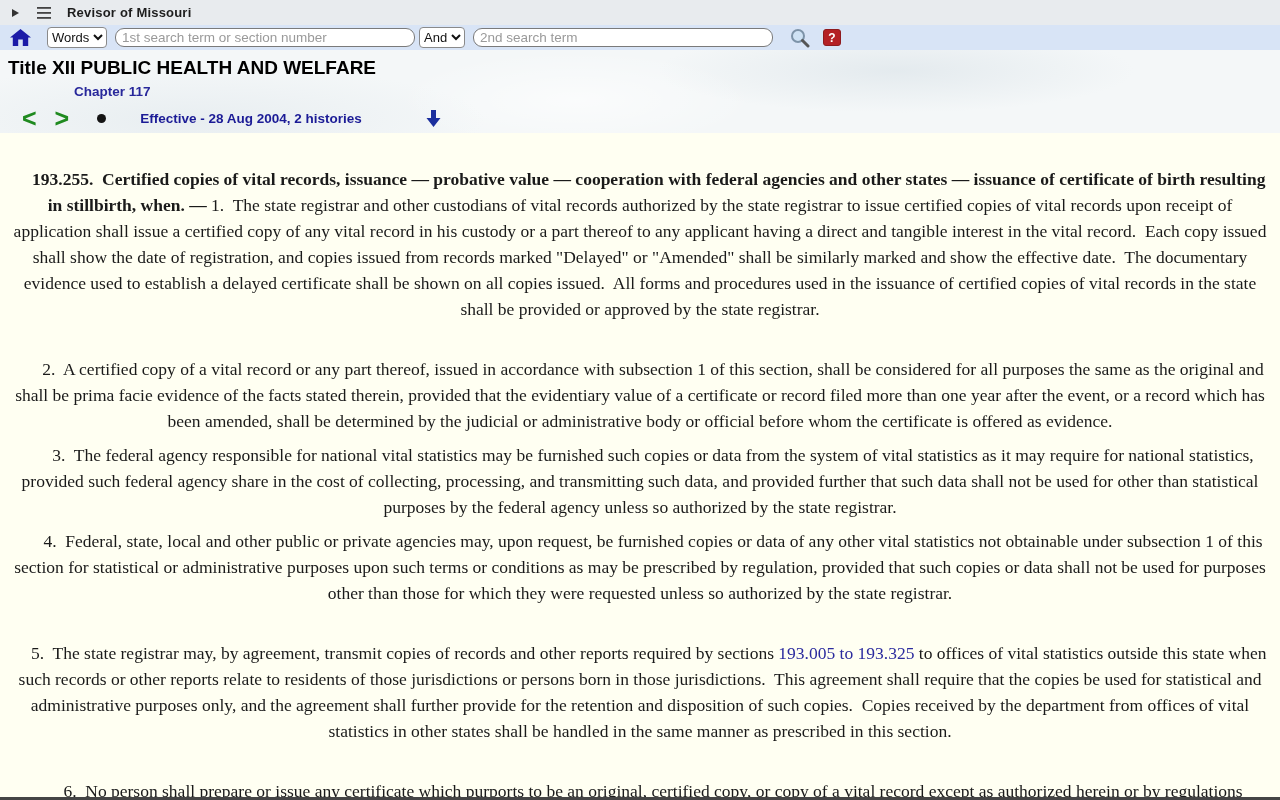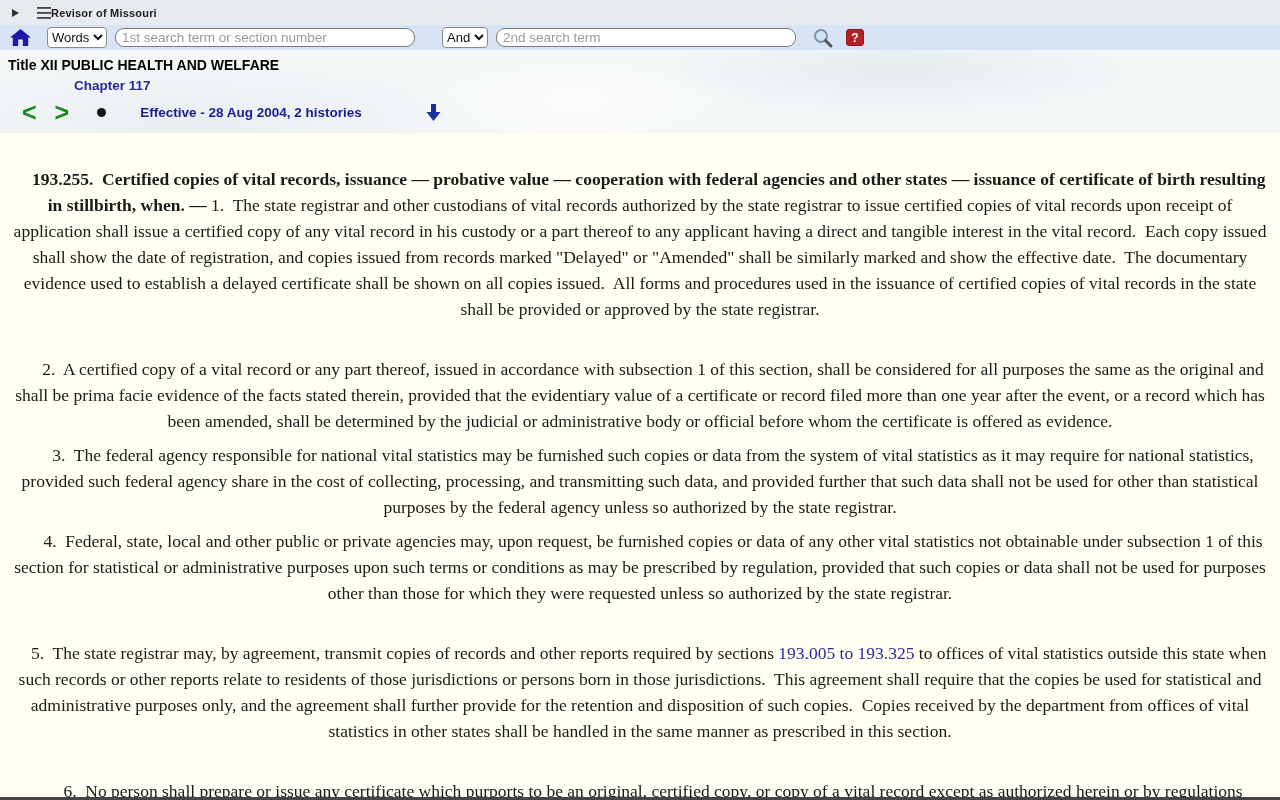--- a/index.html
+++ b/index.html
@@ -18,36 +18,36 @@
   }
   .expand-tri {
     width:0; height:0;
     border-left:7px solid #333;
     border-top:4.5px solid transparent;
     border-bottom:4.5px solid transparent;
     cursor:pointer;
   }
   .menu-ico { margin-left:18px; display:flex; cursor:pointer; }
   .topbar-title {
-    font-size:11px; font-weight:bold; color:#1d1d1d;
+    margin-left:16px; font-size:13px; font-weight:bold; color:#1d1d1d;
     letter-spacing:.2px; cursor:pointer;
   }
 
   
   .searchbar {
     height:25px; background:#d8e4f6;
     display:flex; align-items:center;
   }
   .home-ico { margin-left:10px; display:flex; cursor:pointer; }
   select.search-select {
     margin-left:16px; height:21px; font-size:13px;
     border:1px solid #8a8a8a; border-radius:4px; background:#fff;
     font-family:"Liberation Sans", sans-serif; color:#111;
   }
-  select.op-select { margin-left:27px; }
+  select.op-select { margin-left:4px; }
   input.search-input {
     margin-left:8px; height:19px; width:300px;
     border:1px solid #7a7a7a; border-radius:9px;
     font-size:13.5px; padding:0 6px; color:#333; background:#fff;
     font-family:"Liberation Sans", sans-serif;
   }
   input.search-input::placeholder { color:#9a9a9a; }
   .search-ico { margin-left:16px; display:flex; cursor:pointer; }
   .help-btn {
     margin-left:12px; width:18px; height:17px;
@@ -59,21 +59,21 @@
   
   .header-zone {
     height:83px;
     background:
       radial-gradient(ellipse 340px 60px at 70% 25%, rgba(208,219,226,.45), transparent 70%),
       radial-gradient(ellipse 420px 80px at 15% 85%, rgba(214,224,230,.40), transparent 70%),
       radial-gradient(ellipse 260px 70px at 45% 60%, rgba(255,255,255,.6), transparent 70%),
       #f4f7f8;
   }
   .title-line {
-    padding:7px 1px 0 8px; font-size:14px; font-weight:bold; color:#000;
+    padding:7px 1px 0 8px; font-size:19px; font-weight:bold; color:#000;
   }
   .chapter-line {
     padding:5px 0 0 74px; font-size:13.5px; font-weight:bold; color:#28289b;
     cursor:pointer;
   }
   .navrow { display:flex; align-items:center; height:30px; margin-top:4px; }
   .nav-arrow {
     color:#1f8a1f; font-size:25px; font-weight:900; line-height:22px;
     cursor:pointer; font-family:"Liberation Sans", sans-serif;
   }

